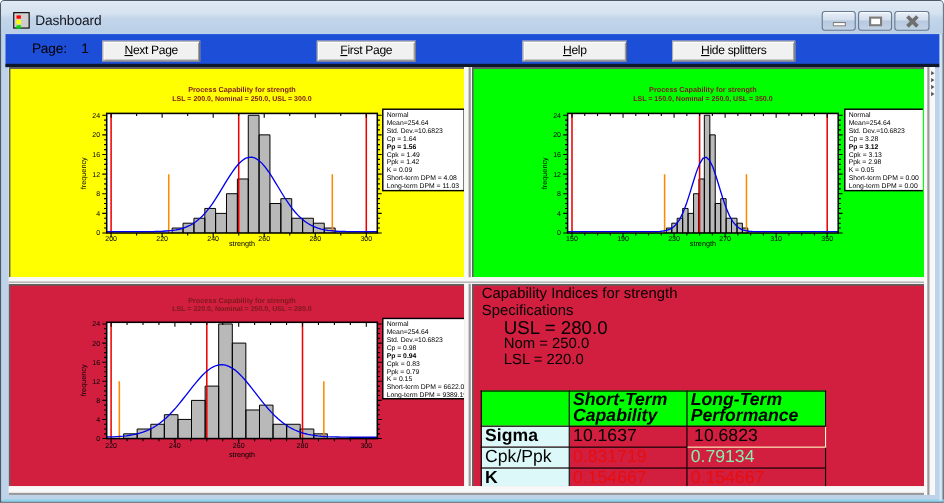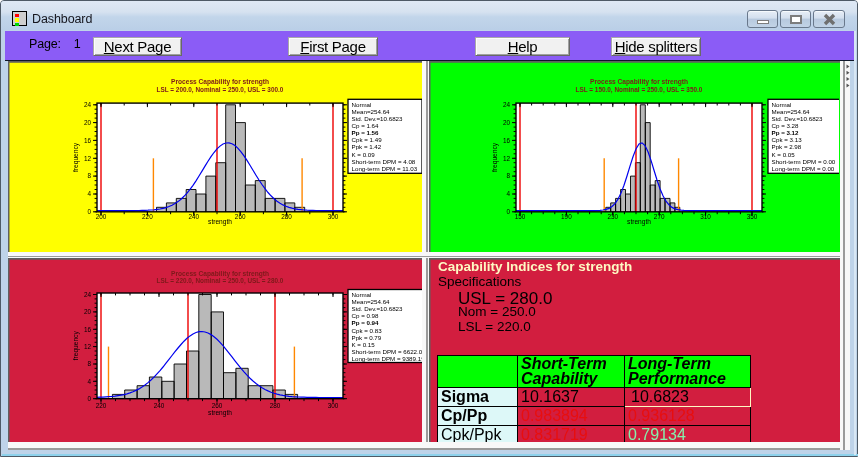--- a/index.html
+++ b/index.html
@@ -1,22 +1,22 @@
 <!DOCTYPE html>
 <html><head><meta charset="utf-8"><style>
 *{margin:0;padding:0;box-sizing:border-box}
 html,body{width:858px;height:457px;overflow:hidden;font-family:"Liberation Sans",sans-serif;background:#fff}
 .win{position:absolute;left:0;top:0;width:858px;height:457px;background:#bed3e9;border:1px solid #4e5a66;border-radius:4px 4px 0 0}
 .tbar{position:absolute;left:0;top:0;width:856px;height:29px;background:linear-gradient(#dfe9f5 0%,#d6e2f0 38%,#c2d5ea 55%,#bacfe7 100%);border-radius:3px 3px 0 0}
 .ticon{position:absolute;left:11px;top:10px;width:15px;height:15px;background:#cfcfcf;border:1px solid #000}
 .ticon i{position:absolute;left:2px;width:4px;height:3.5px}
 .title{position:absolute;left:31px;top:11px;font-size:12.5px;line-height:15px;letter-spacing:-0.1px;color:#15151d}
 .cbtn{position:absolute;top:9px;height:18px;border:1px solid #69788c;border-radius:3px;background:linear-gradient(#e7eef7 0%,#d3dfee 45%,#b7c9de 50%,#c2d3e6 100%);box-shadow:inset 0 1px 0 #f6fafd}
-.tool{position:absolute;left:4px;top:30px;width:850px;height:30px;background:#8b5cf6;border-bottom:1px solid #0f172a}
-.tbtn{position:absolute;top:6px;height:19px;background:#f1f1f1;border:1px solid;border-color:#a9a9a9 #686868 #686868 #a9a9a9;box-shadow:inset 1px 1px 0 #fdfdfd,inset -1px -1px 0 #a0a0a0;font-size:15px;letter-spacing:-0.3px;text-align:center;line-height:17px;color:#000}
+.tool{position:absolute;left:4px;top:30px;width:850px;height:30px;background:#1d4ed8;border-bottom:3px solid #0f172a}
+.tbtn{position:absolute;top:6px;height:19px;background:#f1f1f1;border:1px solid;border-color:#a9a9a9 #686868 #686868 #a9a9a9;box-shadow:inset 1px 1px 0 #fdfdfd,inset -1px -1px 0 #a0a0a0;font-size:11px;letter-spacing:-0.3px;text-align:center;line-height:17px;color:#000}
 .client{position:absolute;left:7px;top:60px;width:842px;height:389px;background:#f7f7f7}
 .panel{position:absolute;overflow:hidden;box-shadow:inset 1.5px 1.8px 0 #606060}
 .spl{position:absolute;background:#f8f8f8}
 table{border-collapse:collapse}
 </style></head><body>
 <div class="win">
  <div class="tbar">
   <div class="ticon">
         <i style="top:1.5px;background:#f00"></i>
         <i style="top:6px;background:#ff0"></i>
@@ -31,21 +31,21 @@
       </div>
   <div class="cbtn" style="left:812px;width:32px"><svg width="32" height="18">
           <path d="M11 4 L20 13 M20 4 L11 13" stroke="#6f6f6f" stroke-width="3.4"></path>
         </svg></div>
  </div>
  <div class="tool">
   <div style="position:absolute;left:24px;top:6px;font-size:12.5px;letter-spacing:-0.2px">Page:&nbsp;&nbsp;&nbsp;&nbsp;1</div>
   <div class="tbtn" style="left:88px;width:89px"><u>N</u>ext Page</div>
   <div class="tbtn" style="left:283px;width:90px"><u>F</u>irst Page</div>
   <div class="tbtn" style="left:470px;width:95px"><u>H</u>elp</div>
-  <div class="tbtn" style="left:606px;width:90px"><u>H</u>ide splitters</div>
+  <div class="tbtn" style="left:606px;width:112px"><u>H</u>ide splitters</div>
  </div>
  <div class="client">
   <div class="panel" style="left:0;top:0;width:414px;height:190.5px;background:#ffff00">
         <div style="position:absolute;left:2px;top:2px;width:412px;height:188px">
           <svg width="412" height="188" viewBox="0 0 412 188" style="position:absolute;left:0;top:0">
             <text x="210" y="21" font-size="6.6" font-weight="bold" fill="#7d1a1a" text-anchor="middle">Process Capability for strength</text>
             <text x="210" y="28.5" font-size="6.4" font-weight="bold" fill="#7d1a1a" text-anchor="middle">LSL = 200.0, Nominal = 250.0, USL = 300.0</text>
             <rect x="87" y="40.1" width="246" height="108.7" fill="#ffffff" stroke="none"></rect>
             <path d="M146.5 148.8V144.3H156.4V148.8M156.4 148.8V139.9H166.3V148.8M166.3 148.8V135.4H176.2V148.8M176.2 148.8V126.5H186.0V148.8M186.0 148.8V131.0H195.9V148.8M195.9 148.8V113.1H205.8V148.8M205.8 148.8V99.7H215.7V148.8M215.7 148.8V41.8H225.5V148.8M225.5 148.8V59.6H235.4V148.8M235.4 148.8V122.0H245.3V148.8M245.3 148.8V117.6H255.2V148.8M255.2 148.8V135.4H265.1V148.8M265.1 148.8V135.4H274.9V148.8M274.9 148.8V139.9H284.8V148.8M284.8 148.8V144.3H294.7V148.8" fill="#b9b9b9" stroke="#000" stroke-width="0.9"></path>
             <line x1="143.4" y1="148.8" x2="143.4" y2="95.3" stroke="#ff8800" stroke-width="1.4"></line>
@@ -166,43 +166,38 @@
             <text x="341.5" y="67.3" font-size="6.2" fill="#000" font-weight="bold">Pp = 0.94</text>
             <text x="341.5" y="74.5" font-size="6.2" fill="#000">Cpk = 0.83</text>
             <text x="341.5" y="81.6" font-size="6.2" fill="#000">Ppk = 0.79</text>
             <text x="341.5" y="88.8" font-size="6.2" fill="#000">K = 0.15</text>
             <text x="341.5" y="95.9" font-size="6.2" fill="#000">Short-term DPM = 6622.04</text>
             <text x="341.5" y="103.1" font-size="6.2" fill="#000">Long-term DPM = 9389.19</text>
           </svg>
         </div>
       </div>
   <div class="panel" style="left:421px;top:196.5px;width:410.5px;height:184.5px;background:#d21e3f">
-    <div style="position:absolute;left:9px;top:1px;font-size:13.5px;font-weight:bold;color:#fef9c3">Capability Indices for strength</div>
+    <div style="position:absolute;left:9px;top:1px;font-size:13.5px;font-weight:normal;color:#000000">Capability Indices for strength</div>
     <div style="position:absolute;left:9px;top:16.5px;font-size:13.5px;color:#000">Specifications</div>
     <div style="position:absolute;left:29px;top:31.5px;font-size:17px;color:#000">USL = 280.0</div>
     <div style="position:absolute;left:29px;top:46.5px;font-size:13.5px;color:#000">Nom = 250.0</div>
     <div style="position:absolute;left:29px;top:61.5px;font-size:13.5px;color:#000">LSL = 220.0</div>
     <table style="position:absolute;left:8px;top:97px;font-size:16px">
      <tbody>
             <tr style="background:#00ff00;height:32px">
        <td style="border:1px solid #000;width:80px"></td>
        <td style="border:1px solid #000;width:107px;font-weight:bold;font-style:italic;padding-left:3px;line-height:15px">Short-Term<br>Capability</td>
        <td style="border:1px solid #000;width:126px;font-weight:bold;font-style:italic;padding-left:3px;line-height:15px">Long-Term<br>Performance</td>
      </tr>
      <tr style="height:17px">
        <td style="border:1px solid #000;background:#ddf8f8;font-weight:bold;padding-left:3px">Sigma</td>
        <td style="border:1px solid #000;padding-left:3px">10.1637</td>
        <td style="border:1px solid #fef9c3;padding-left:6px">10.6823</td>
      </tr>
      <tr style="height:17px">
-       <td style="border:1px solid #000;background:#ddf8f8;font-weight:bold;padding-left:3px">Cp/Pp</td>
-       <td style="border:1px solid #000;padding-left:3px;color:#e80e0e">0.983894</td>
-       <td style="border:1px solid #000;padding-left:3px;color:#e80e0e">0.936128</td>
-     </tr>
-     <tr style="height:17px">
        <td style="border:1px solid #000;background:#ddf8f8;font-weight:normal;padding-left:3px">Cpk/Ppk</td>
        <td style="border:1px solid #000;padding-left:3px;color:#e80e0e">0.831719</td>
        <td style="border:1px solid #000;padding-left:3px;color:#86efac">0.79134</td>
      </tr>
      <tr style="height:17px">
        <td style="border:1px solid #000;background:#ddf8f8;font-weight:bold;padding-left:3px">K</td>
        <td style="border:1px solid #000;padding-left:3px;color:#e80e0e">0.154667</td>
        <td style="border:1px solid #000;padding-left:3px;color:#e80e0e">0.154667</td>
      </tr>
     </tbody>

